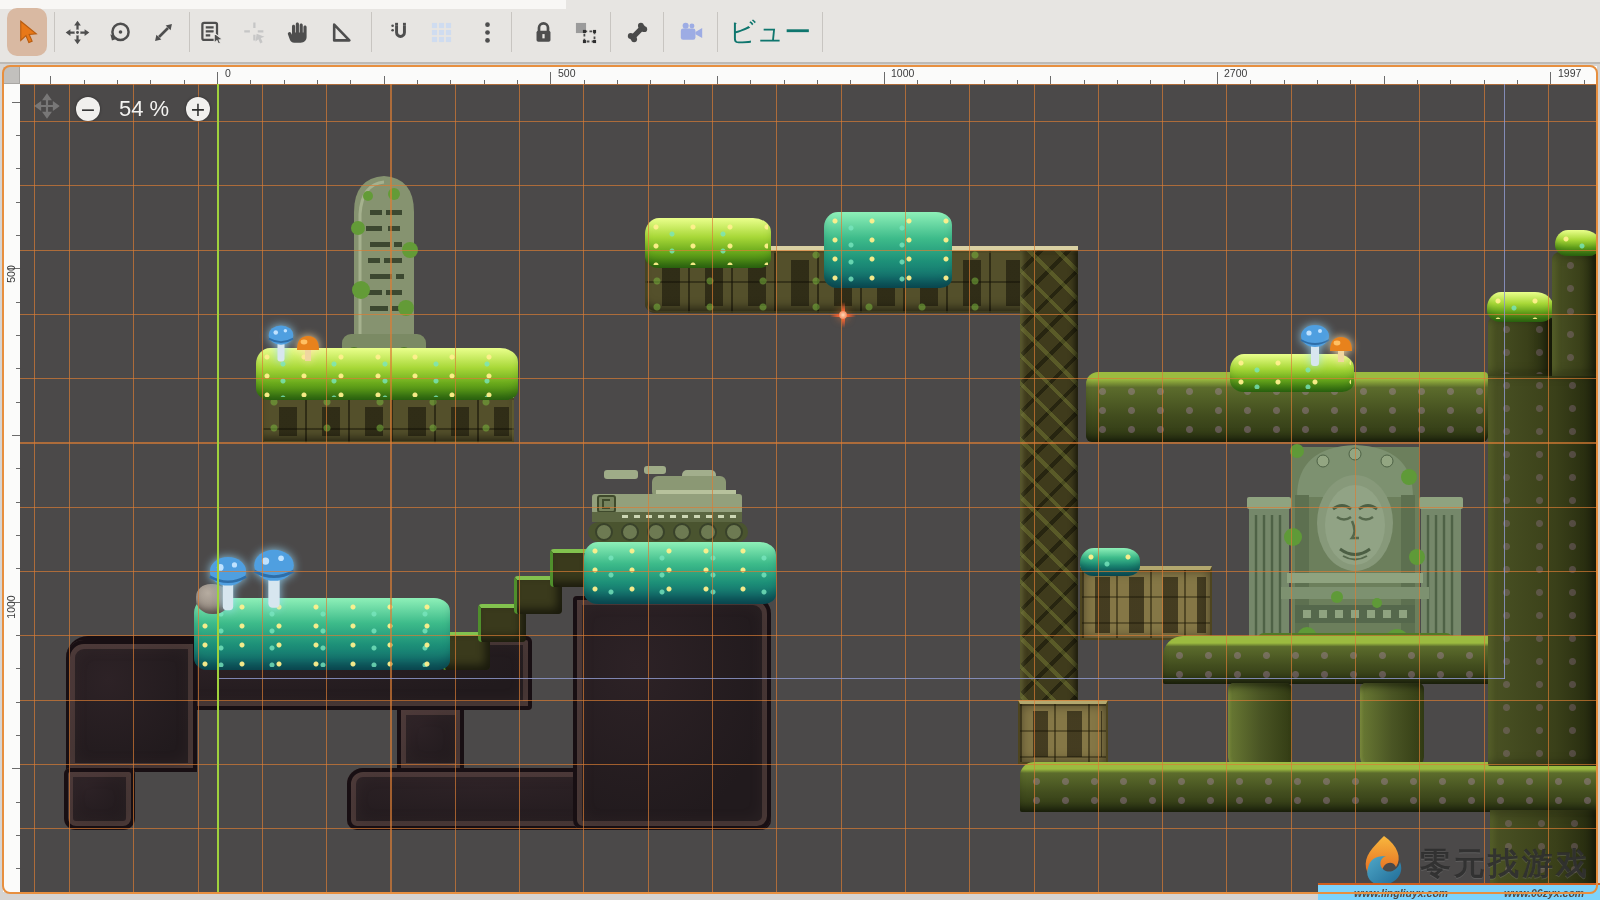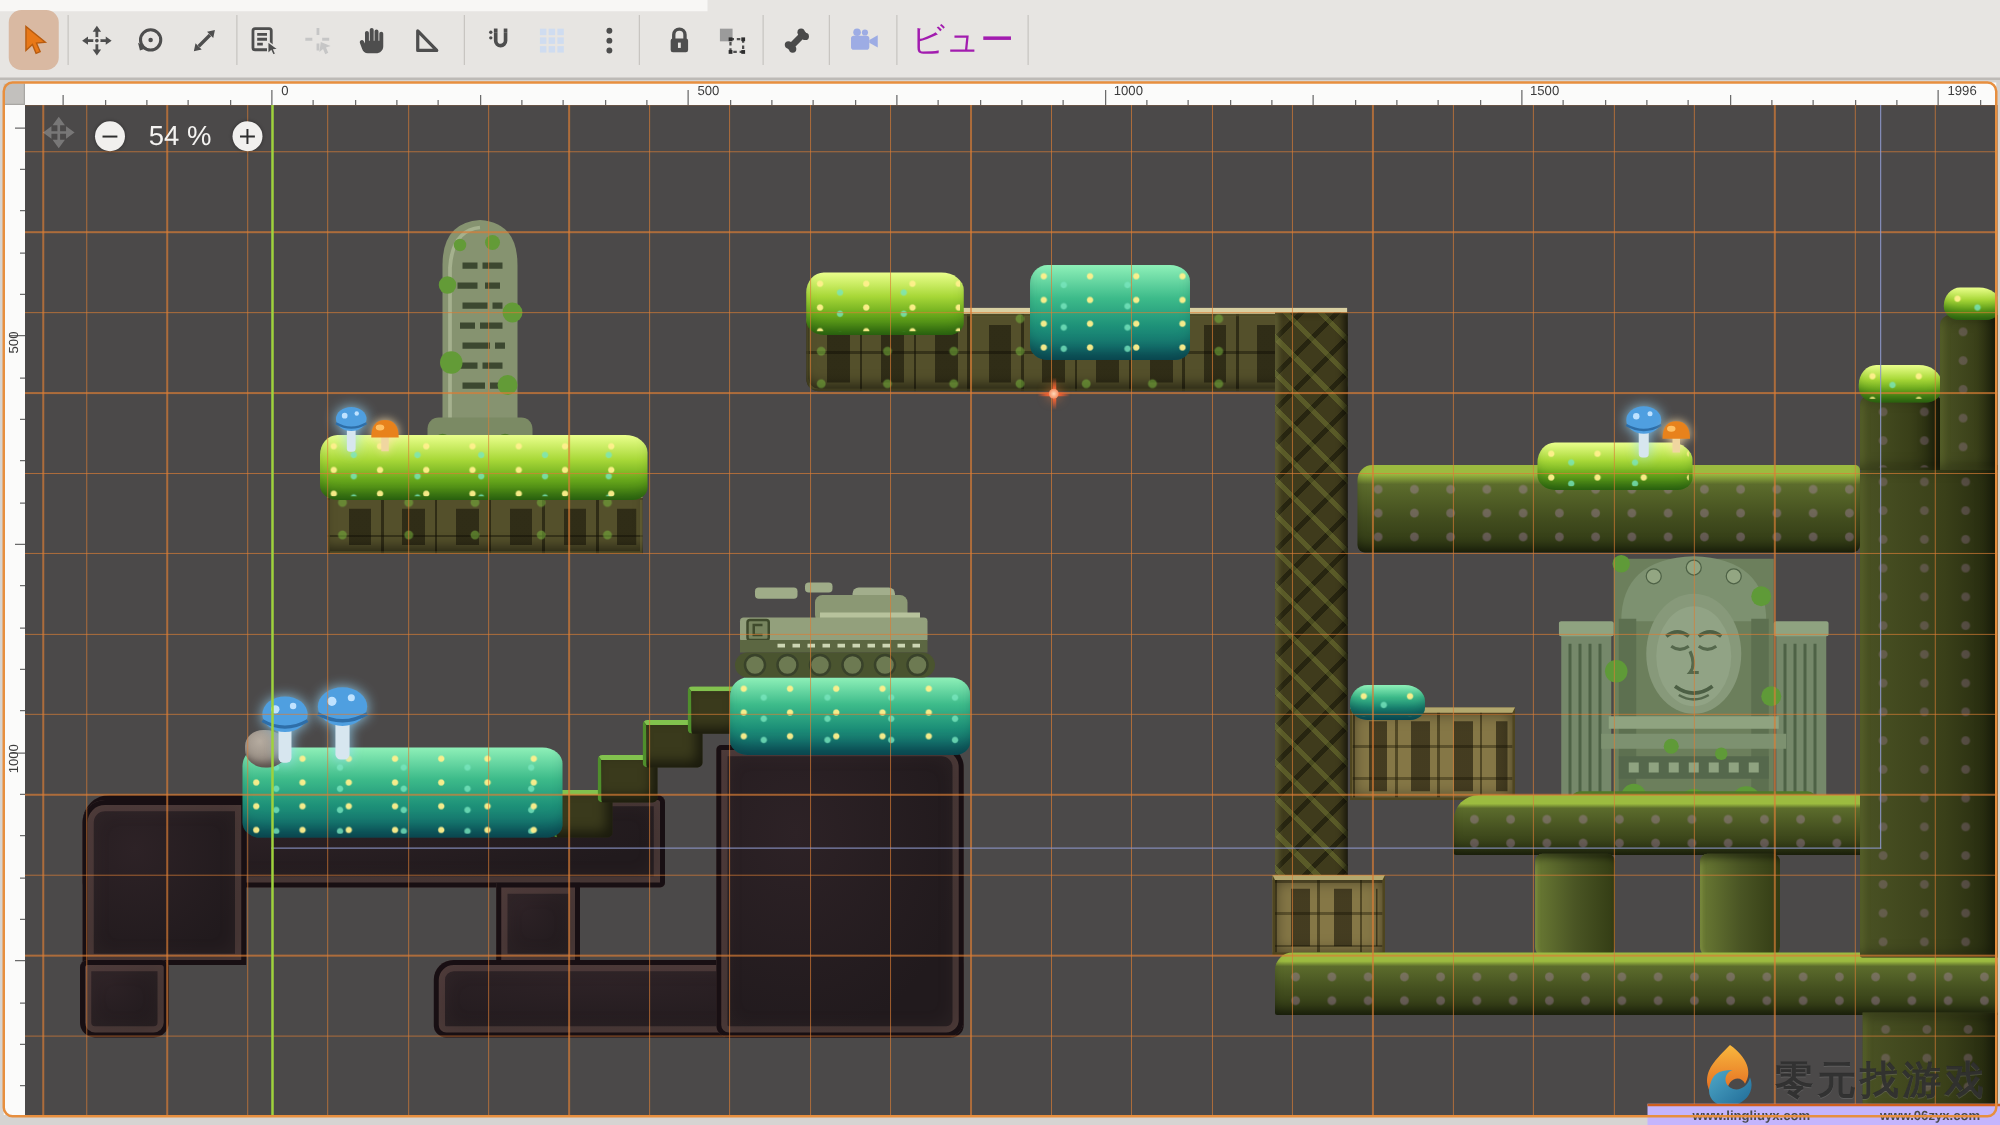--- a/index.html
+++ b/index.html
@@ -10,21 +10,21 @@
   
   #toolbar { position:absolute; left:0; top:0; width:1600px; height:64px;
     background:#e7e5e2; border-bottom:2px solid #bdbab6; }
   #toolbar .lightcap { position:absolute; left:0; top:0; width:566px; height:9px; background:#f8f7f5; }
   .tbtn { position:absolute; top:8px; width:40px; height:48px; display:flex;
     align-items:center; justify-content:center; background:transparent; border:none; cursor:pointer; }
   .tbtn.selected { background:#d9b9a2; border-radius:10px; }
   .tbtn svg { width:27px; height:27px; }
   .tsep { position:absolute; top:12px; width:1px; height:40px; background:#c8c5c1; }
   #view-btn { position:absolute; left:722px; top:6px; width:96px; height:52px;
-    background:transparent; border:none; font-size:27px; color:#a21caf; cursor:pointer;
+    background:transparent; border:none; font-size:27px; color:#0f766e; cursor:pointer;
     font-family:"Liberation Sans", sans-serif; }
 
   
   #ruler-corner { position:absolute; left:3px; top:67px; width:17px; height:17px;
     background:#c2c0bd; border-right:1px solid #a8a6a3; border-bottom:1px solid #a8a6a3; }
   #hruler { position:absolute; left:20px; top:66px; width:1577px; height:18px;
     background:#fbfbfa; overflow:hidden; }
   #vruler { position:absolute; left:3px; top:84px; width:17px; height:808px;
     background:#fbfbfa; overflow:hidden; }
   .htick { position:absolute; width:1px; background:#6b6b6b; bottom:0; }
@@ -133,22 +133,22 @@
     border:none; color:#2e2e2e; font-size:19px; line-height:22px; text-align:center; cursor:pointer;
     font-family:"DejaVu Sans", sans-serif; box-shadow:0 0 3px rgba(0,0,0,.4); }
   #zoom-value { position:absolute; left:88px; top:12px; width:72px; text-align:center;
     color:#f4f3f1; font-size:22px; }
   #pan-hint { position:absolute; left:14px; top:9px; opacity:.25; }
 
   
   #watermark { position:absolute; z-index:60; pointer-events:none; }
   #wm-brand { position:absolute; left:1420px; top:843px; width:180px; font-size:31px; font-weight:bold;
     color:rgba(44,44,44,.88); letter-spacing:3px; text-shadow:0 1px 0 rgba(130,130,130,.35); white-space:nowrap; }
-  #wm-band { position:absolute; left:1318px; top:883px; width:282px; height:17px; background:#c4b5fd;
-    border-top:2px solid #cf5f1e; }
+  #wm-band { position:absolute; left:1318px; top:883px; width:282px; height:17px; background:#7dd3fc;
+    border-top:2px solid #cf5f1e;font-style:italic; }
   #wm-band span { position:absolute; top:2px; font-size:10.5px; font-weight:bold; color:#4a4a4a; }
   #wm-url-left { left:36px; }
   #wm-url-right { left:186px; }
 </style>
 </head>
 <body>
 
 <div id="app">
 
   <div id="toolbar">
@@ -349,22 +349,22 @@
       <span class="htick" style="left: 1363.65px; height: 8px;"></span>
       <span class="htick" style="left: 1396.99px; height: 4px;"></span>
       <span class="htick" style="left: 1430.32px; height: 4px;"></span>
       <span class="htick" style="left: 1463.65px; height: 4px;"></span>
       <span class="htick" style="left: 1496.99px; height: 4px;"></span>
       <span class="htick" style="left: 1530.32px; height: 12px;"></span>
       <span class="htick" style="left: 1563.65px; height: 4px;"></span>
       <span class="hlabel" style="left: 205px;">0</span>
       <span class="hlabel" style="left: 538px;">500</span>
       <span class="hlabel" style="left: 871px;">1000</span>
-      <span class="hlabel" style="left: 1204px;">1500</span>
-      <span class="hlabel" style="left: 1538px;">1996</span>
+      <span class="hlabel" style="left: 1204px;">2700</span>
+      <span class="hlabel" style="left: 1538px;">1997</span>
     </div>
   <div id="vruler">
       <span class="vtick" style="top: 17.665px; width: 8px;"></span>
       <span class="vtick" style="top: 50.998px; width: 4px;"></span>
       <span class="vtick" style="top: 84.331px; width: 4px;"></span>
       <span class="vtick" style="top: 117.664px; width: 4px;"></span>
       <span class="vtick" style="top: 150.997px; width: 4px;"></span>
       <span class="vtick" style="top: 184.33px; width: 12px;"></span>
       <span class="vtick" style="top: 217.663px; width: 4px;"></span>
       <span class="vtick" style="top: 250.996px; width: 4px;"></span>

